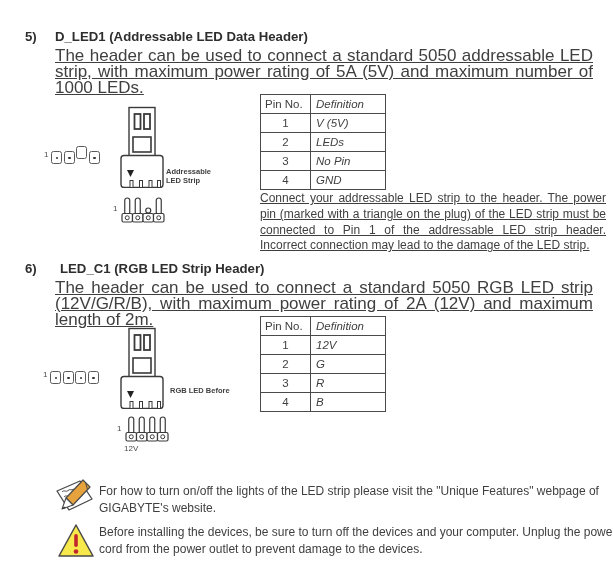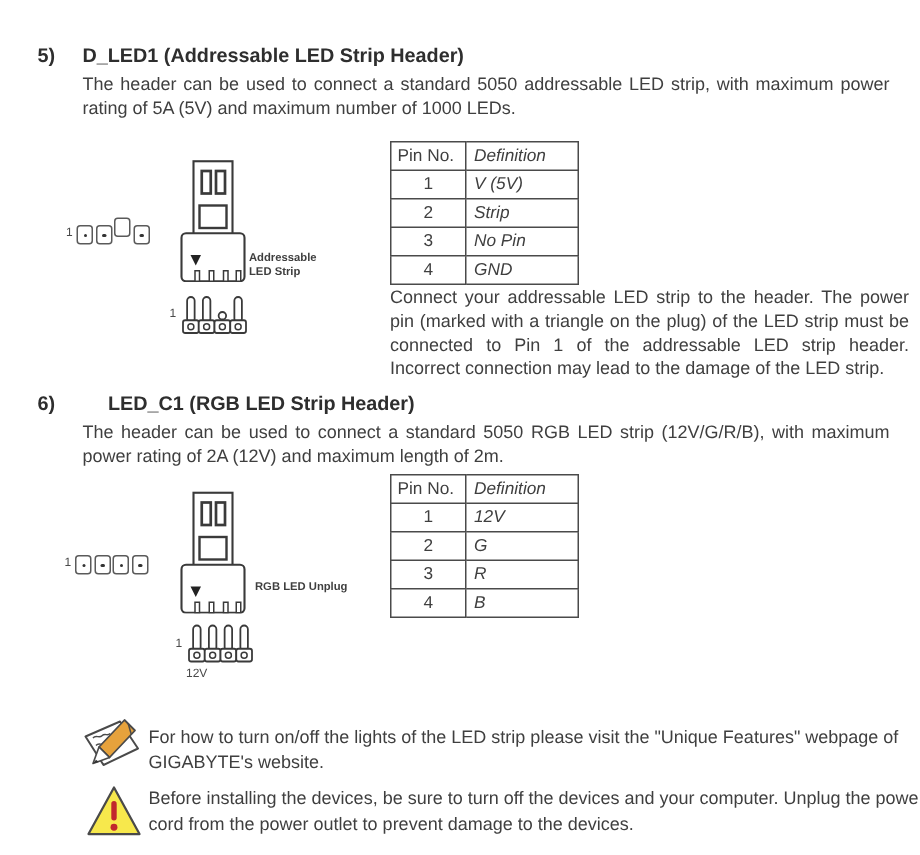--- a/index.html
+++ b/index.html
@@ -3,22 +3,22 @@
 <meta charset="utf-8">
 <style>
   html,body { margin:0; padding:0; background:#ffffff; }
   .page {
     position:relative; width:613px; height:570px; background:#ffffff;
     font-family:"Liberation Sans", sans-serif; color:#3f3f3f; overflow:hidden;
   }
   .abs { position:absolute; }
   .sec-num { font-size:13.2px; font-weight:bold; color:#2e2e2e; }
   .sec-title { font-size:13.2px; font-weight:bold; color:#2e2e2e; }
-  .intro { font-size:12px; line-height:16px; text-align:justify; }
-  .bodytext { font-size:12px; line-height:15.8px; text-align:justify; }
+  .intro { font-size:17px; line-height:16px; text-align:justify;text-decoration:underline; }
+  .bodytext { font-size:12px; line-height:15.8px; text-align:justify;text-decoration:underline; }
   .pintable { border-collapse:collapse; font-size:11.5px; color:#3f3f3f; background:#fff; }
   .pintable td { border:1px solid #4a4a4a; height:18px; padding:0; }
   .pintable .c1 { width:45px; text-align:center; }
   .pintable .c2 { width:69px; padding-left:5px;font-style:italic; }
   .pintable .hc1 { width:45px; text-align:left; padding-left:4px; }
   .pinrow { display:flex; align-items:center; }
   .pinrow .pin1 { font-size:8px; margin-right:3px; color:#4a4a4a; }
   .pinbox {
     width:9px; height:11px; border:1.5px solid #5a5a5a; border-radius:2.5px;
     background:#fff; margin-right:1.5px; display:inline-flex; align-items:center; justify-content:center;
@@ -28,21 +28,21 @@
   .lbl-tiny { font-size:8px; color:#4a4a4a; }
   .note-text { font-size:12px; line-height:17px; }
   svg { display:block; }
 </style>
 </head>
 <body>
 
 <div class="page">
 
   <div class="abs sec-num" style="left:25px; top:29px;">5)</div>
-  <div class="abs sec-title" style="left:55px; top:29px;">D_LED1 (Addressable LED Strip Header)</div>
+  <div class="abs sec-title" style="left:55px; top:29px;">D_LED1 (Addressable LED Data Header)</div>
   <div class="abs intro" style="left:55px; top:48px; width:538px;">The header can be used to connect a standard 5050 addressable LED strip, with maximum power rating of 5A (5V) and maximum number of 1000 LEDs.</div>
 
   <div class="abs pinrow" style="left:44px; top:145px;">
     <span class="pin1">1</span>
     <span class="boxes"><span class="pinbox dot"></span><span class="pinbox dot"></span><span class="pinbox"></span><span class="pinbox dot"></span></span>
   </div>
 
   <svg class="abs" style="left:120px; top:106px;" width="44" height="82" viewBox="0 0 44 82">
     <rect x="9" y="1.5" width="26" height="50" fill="#fff" stroke="#3a3a3a" stroke-width="1.4"></rect>
     <rect x="14.5" y="8" width="6" height="15" fill="#fff" stroke="#3a3a3a" stroke-width="1.8"></rect>
@@ -80,57 +80,57 @@
         <tr>
       <td class="hc1">Pin No.</td>
       <td class="c2">Definition</td>
     </tr>
     <tr>
       <td class="c1">1</td>
       <td class="c2">V (5V)</td>
     </tr>
     <tr>
       <td class="c1">2</td>
-      <td class="c2">Strip</td>
+      <td class="c2">LEDs</td>
     </tr>
     <tr>
       <td class="c1">3</td>
       <td class="c2">No Pin</td>
     </tr>
     <tr>
       <td class="c1">4</td>
       <td class="c2">GND</td>
     </tr>
   </tbody>
     </table>
 
   <div class="abs bodytext" style="left:260px; top:191px; width:346px;">Connect your addressable LED strip to the header. The power pin (marked with a triangle on the plug) of the LED strip must be connected to Pin 1 of the addressable LED strip header. Incorrect connection may lead to the damage of the LED strip.</div>
 
   <div class="abs sec-num" style="left:25px; top:261px;">6)</div>
-  <div class="abs sec-title" style="left:72px; top:261px;">LED_C1 (RGB LED Strip Header)</div>
+  <div class="abs sec-title" style="left:60px; top:261px;">LED_C1 (RGB LED Strip Header)</div>
   <div class="abs intro" style="left:55px; top:280px; width:538px;">The header can be used to connect a standard 5050 RGB LED strip (12V/G/R/B), with maximum power rating of 2A (12V) and maximum length of 2m.</div>
 
   <div class="abs pinrow" style="left:43px; top:365px;">
     <span class="pin1">1</span>
     <span class="boxes"><span class="pinbox dot"></span><span class="pinbox dot"></span><span class="pinbox dot"></span><span class="pinbox dot"></span></span>
   </div>
 
   <svg class="abs" style="left:120px; top:327px;" width="44" height="82" viewBox="0 0 44 82">
     <rect x="9" y="1.5" width="26" height="50" fill="#fff" stroke="#3a3a3a" stroke-width="1.4"></rect>
     <rect x="14.5" y="8" width="6" height="15" fill="#fff" stroke="#3a3a3a" stroke-width="1.8"></rect>
     <rect x="24" y="8" width="6" height="15" fill="#fff" stroke="#3a3a3a" stroke-width="1.8"></rect>
     <rect x="13" y="31" width="18" height="15" fill="#fff" stroke="#3a3a3a" stroke-width="1.6"></rect>
     <rect x="1" y="49.5" width="42" height="32" rx="3" fill="#fff" stroke="#3a3a3a" stroke-width="1.4"></rect>
     <polygon points="7,64 14,64 10.5,71" fill="#222"></polygon>
     <rect x="10" y="74.5" width="3" height="7" fill="#fff" stroke="#3a3a3a" stroke-width="1"></rect>
     <rect x="19.5" y="74.5" width="3" height="7" fill="#fff" stroke="#3a3a3a" stroke-width="1"></rect>
     <rect x="29" y="74.5" width="3" height="7" fill="#fff" stroke="#3a3a3a" stroke-width="1"></rect>
     <rect x="37.5" y="74.5" width="3" height="7" fill="#fff" stroke="#3a3a3a" stroke-width="1"></rect>
   </svg>
-  <div class="abs lbl-small" style="left:170px; top:386px; width:90px;">RGB LED Unplug</div>
+  <div class="abs lbl-small" style="left:170px; top:386px; width:90px;">RGB LED Before</div>
 
   <div class="abs lbl-tiny" style="left:117px; top:424px;">1</div>
   <svg class="abs" style="left:125px; top:416px;" width="44" height="26" viewBox="0 0 44 26">
     <g fill="#fff" stroke="#3a3a3a">
       <rect x="3.75" y="1" width="5" height="17" rx="2.5" stroke-width="1.2"></rect>
       <rect x="14.25" y="1" width="5" height="17" rx="2.5" stroke-width="1.2"></rect>
       <rect x="24.75" y="1" width="5" height="17" rx="2.5" stroke-width="1.2"></rect>
       <rect x="35.25" y="1" width="5" height="17" rx="2.5" stroke-width="1.2"></rect>
       <rect x="1" y="16.5" width="10.5" height="8.5" rx="1.5" stroke-width="1.2"></rect>
       <rect x="11.5" y="16.5" width="10.5" height="8.5" rx="1.5" stroke-width="1.2"></rect>

